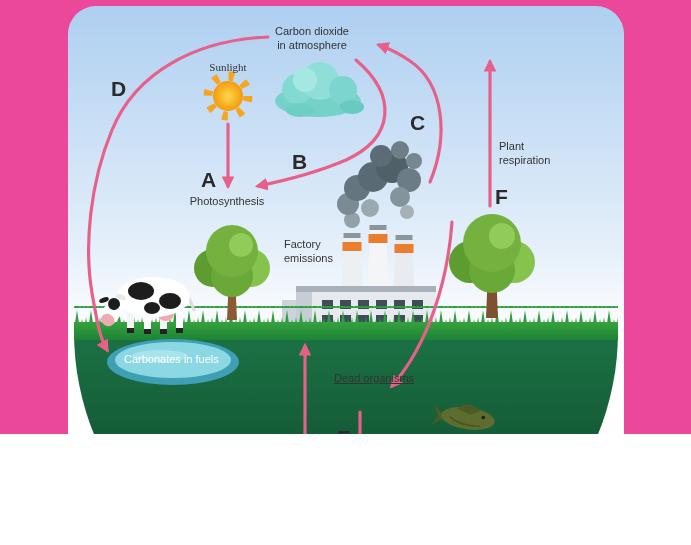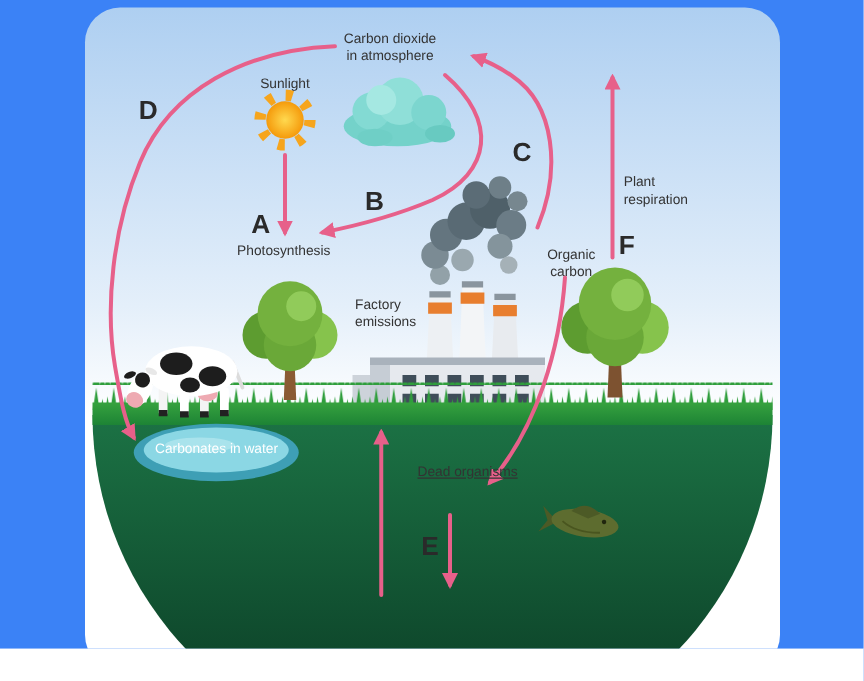--- a/index.html
+++ b/index.html
@@ -1,21 +1,21 @@
 <!DOCTYPE html>
 <html><head>
 <meta charset="utf-8">
 <style>
   * { box-sizing: border-box; }
   html, body { margin: 0; padding: 0; background: #ffffff; }
   #stage {
     position: relative;
     width: 691px;
-    height: 519px;
-    background: #3b82f6;
+    height: 434px;
+    background: #ec4899;
     overflow: hidden;
     font-family: "Liberation Sans", sans-serif;
   }
   #scene { position: absolute; left: 0; top: 0; }
   .lbl {
     position: absolute;
     font-size: 11px;
     color: #333333;
     line-height: 1.3;
     white-space: pre-line;
@@ -194,29 +194,27 @@
       <path d="M268 37 C196 40 136 72 112 130 C90 183 84 246 92 293 C97 322 100 338 107 350" marker-end="url(#ah)"></path>
       <path d="M360 412 L360 468" marker-end="url(#ah)"></path>
       <path d="M490 206 L490 62" marker-end="url(#ah)"></path>
       <path d="M452 222 C448 278 430 342 392 386" marker-end="url(#ah)"></path>
       <path d="M305 476 L305 346" marker-end="url(#ah)"></path>
     </g>
   </svg>
 
   <div class="lbl center" style="left:247px; top:24px; width:130px;">Carbon dioxide
 in atmosphere</div>
-  <div class="lbl center" style="left:199px; top:60px; width:58px;">Sunlight</div>
+  <div class="lbl center" style="left:199px; top:60px; width:58px;font-family:Liberation Serif, serif;">Sunlight</div>
   <div class="lbl center" style="left:176px; top:194px; width:102px;">Photosynthesis</div>
   <div class="lbl" style="left:284px; top:237px;">Factory
 emissions</div>
-  <div class="lbl center" style="left:428px; top:197px; width:58px;">Organic
-carbon</div>
   <div class="lbl" style="left:499px; top:139px;">Plant
 respiration</div>
-  <div class="lbl white nowrap" style="left:124px; top:352px;">Carbonates in water</div>
+  <div class="lbl white nowrap" style="left:124px; top:352px;">Carbonates in fuels</div>
   <div class="lbl nowrap" style="left:334px; top:371px;text-decoration:underline;">Dead organisms</div>
 
   <div class="marker" style="left:201px; top:168px;">A</div>
   <div class="marker" style="left:292px; top:150px;">B</div>
   <div class="marker" style="left:410px; top:111px;">C</div>
   <div class="marker" style="left:111px; top:77px;">D</div>
   <div class="marker" style="left:337px; top:426px;">E</div>
   <div class="marker" style="left:495px; top:185px;">F</div>
 
 </div>

